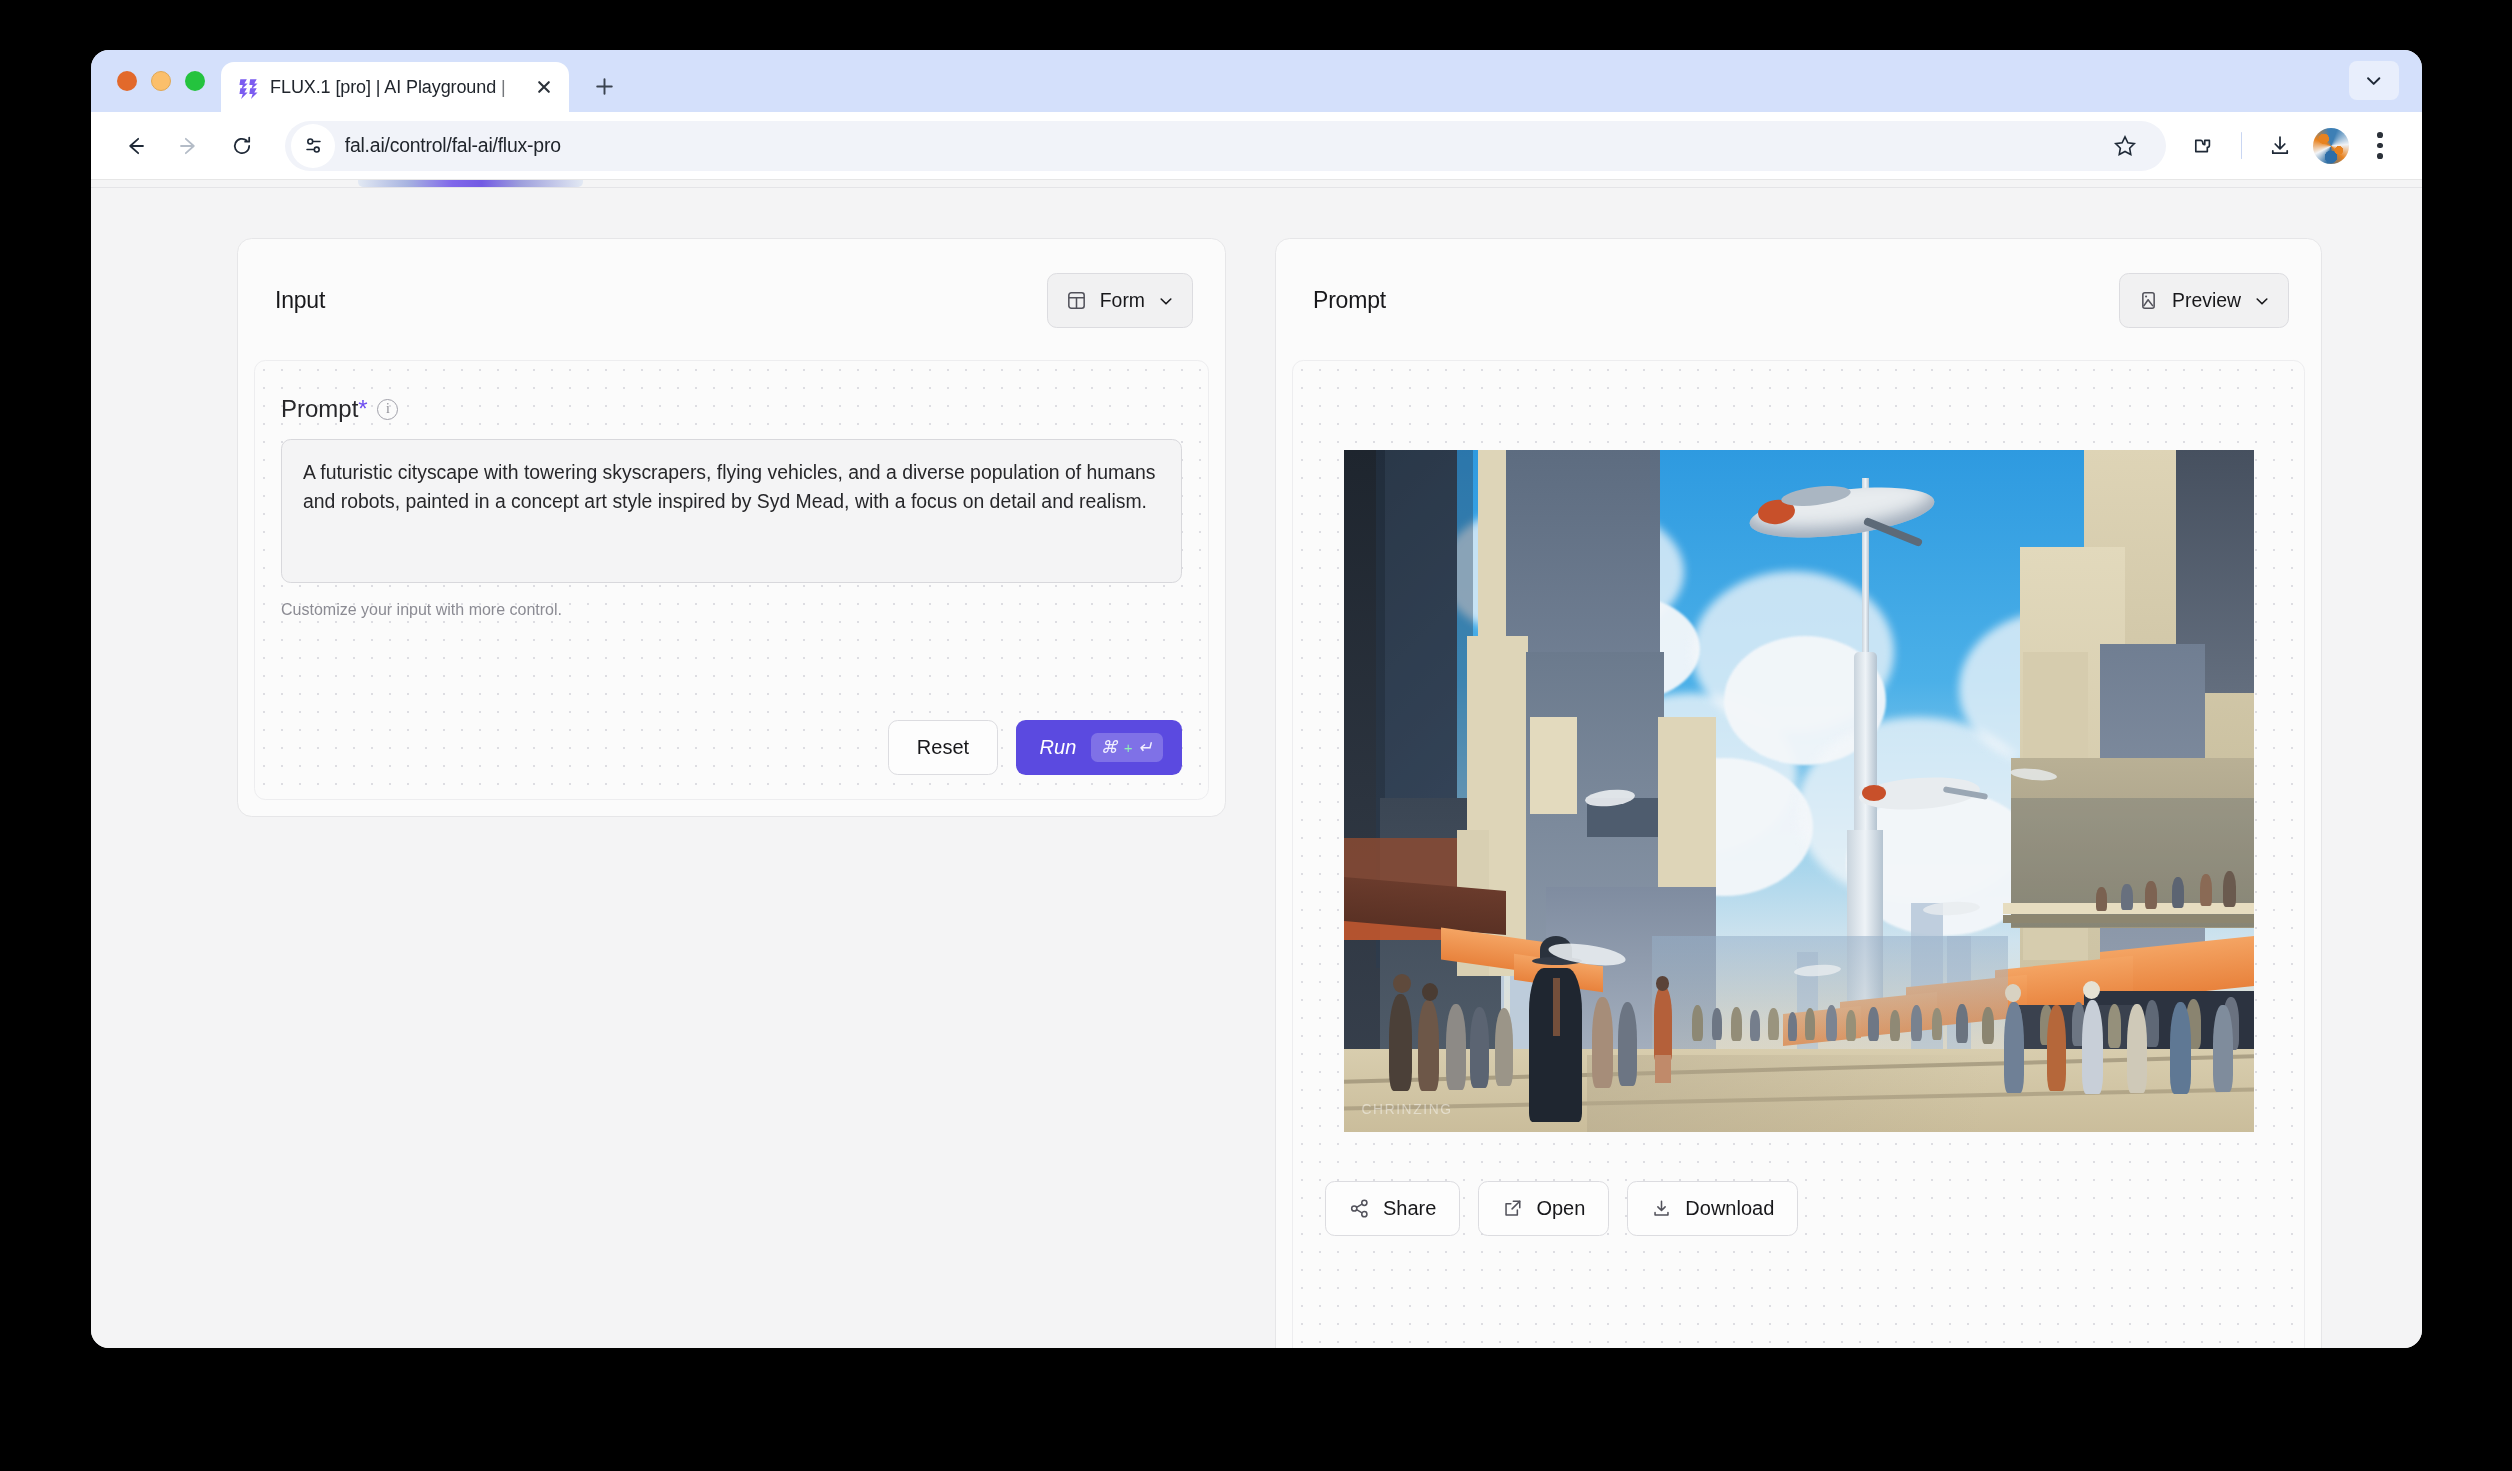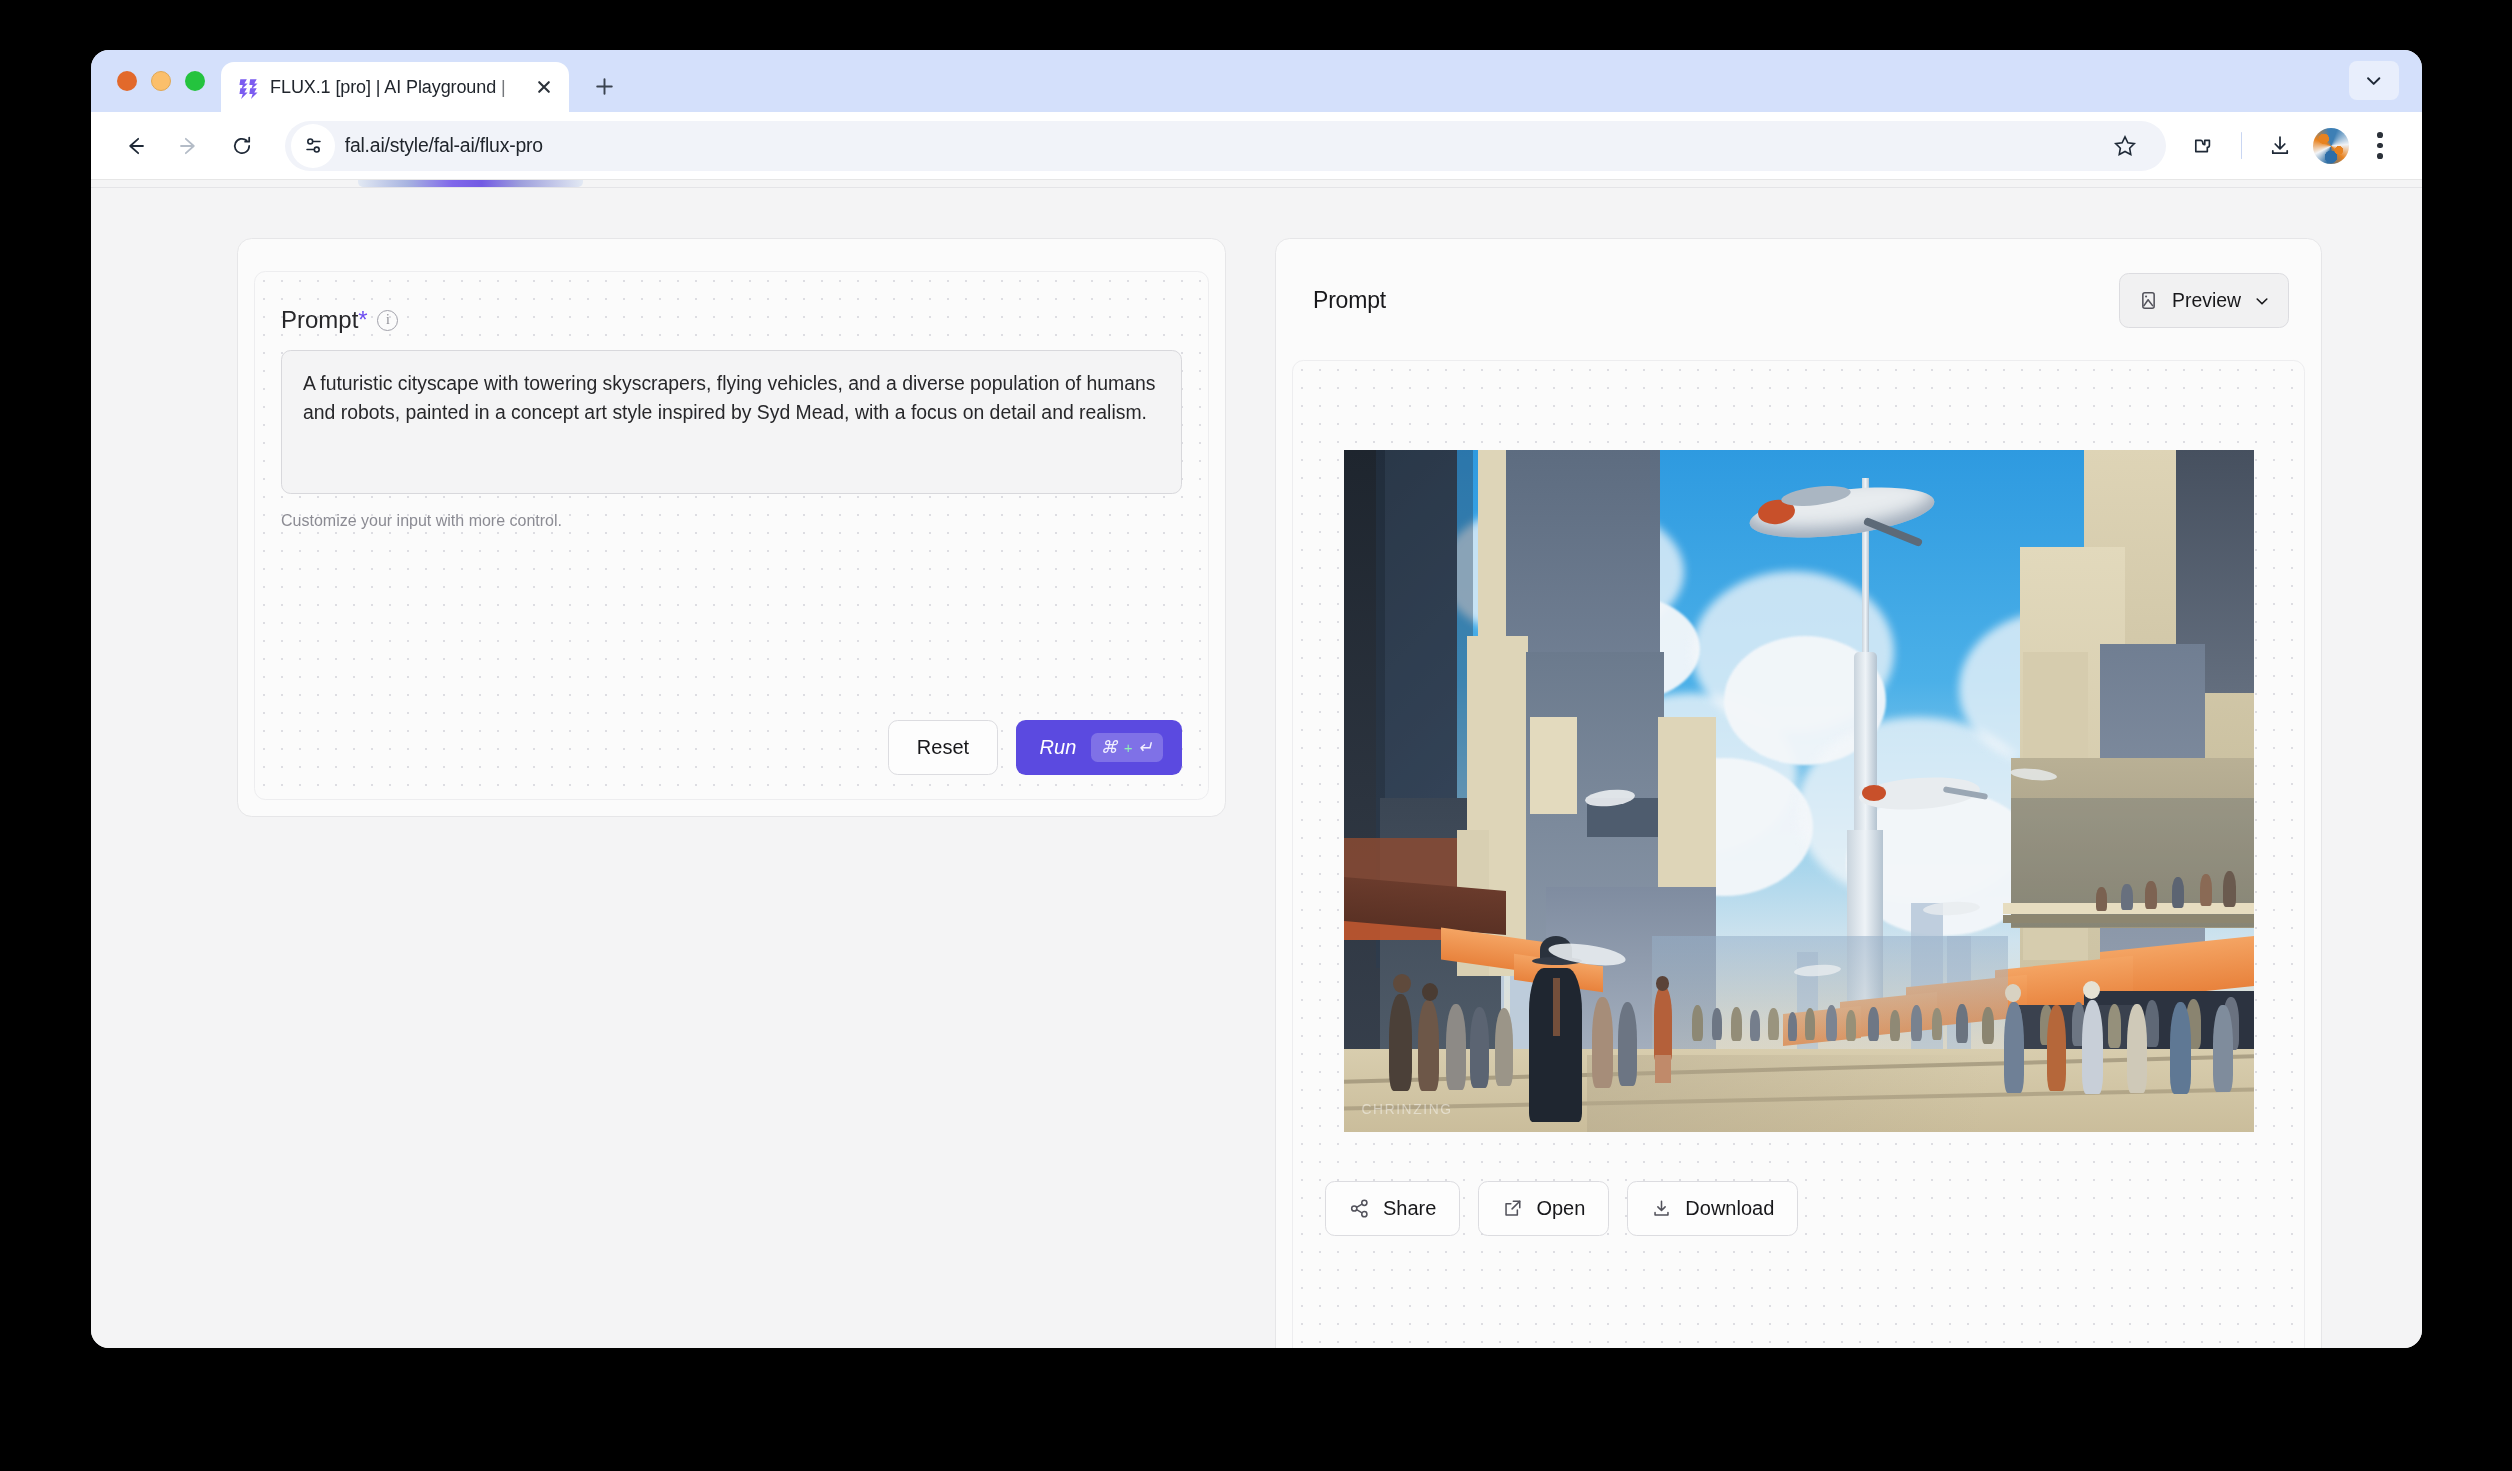--- a/index.html
+++ b/index.html
@@ -409,21 +409,21 @@
 
     <div id="omnibox">
       <span id="site-info-chip">
         <svg width="21" height="21" viewBox="0 0 26 26">
           <circle cx="9" cy="8" r="3" fill="none" stroke="#1f2937" stroke-width="2"></circle>
           <path d="M13 8 H21" stroke="#1f2937" stroke-width="2" stroke-linecap="round"></path>
           <circle cx="17" cy="18" r="3" fill="none" stroke="#1f2937" stroke-width="2"></circle>
           <path d="M13 18 H5" stroke="#1f2937" stroke-width="2" stroke-linecap="round"></path>
         </svg>
       </span>
-      <span id="omnibox-url" title="Search Google or type a URL">fal.ai/style/fal-ai/flux-pro</span>
+      <span id="omnibox-url" title="Search Google or type a URL">fal.ai/control/fal-ai/flux-pro</span>
       <span id="bookmark-star">
         <svg width="24" height="24" viewBox="0 0 30 30">
             <path d="M15 3.6 L18.6 11 L26.6 12.1 L20.8 17.7 L22.2 25.6 L15 21.9 L7.8 25.6 L9.2 17.7 L3.4 12.1 L11.4 11 Z" fill="none" stroke="#1f2937" stroke-width="2"></path>
           </svg>
       </span>
     </div>
 
     <div class="tb-icon">
       <svg width="24" height="24" viewBox="0 0 30 30">
         <path d="M6 8 H12 a2.6 2.6 0 0 1 2.6 2.6 a2.6 2.6 0 0 0 2.6 2.6 V8 H23 V14 a2.6 2.6 0 0 1 -2.6 2.6 a2.6 2.6 0 0 0 0 0 V22 H6 Z" fill="none" stroke="#1f2937" stroke-width="2.1" stroke-linejoin="round"></path>
@@ -444,20 +444,37 @@
       </div>
   </div>
 
   <div id="page-viewport">
     <div id="scrolled-sliver"></div>
     <div id="viewport-topline"></div>
 
     <div id="page-content">
 
       <div id="input-card" class="card">
+        <div class="card-head">
+          <span class="card-title">Input</span>
+          <div class="mode-btn">
+            <span>
+              <svg width="21" height="21" viewBox="0 0 26 26">
+                <rect x="3.5" y="3.5" width="19" height="19" rx="3" fill="none" stroke="#52525b" stroke-width="1.9"></rect>
+                <path d="M3.5 9.5 H22.5 M13 9.5 V22.5" stroke="#52525b" stroke-width="1.9"></path>
+              </svg>
+            </span>
+            <span>Form</span>
+            <span>
+              <svg width="16" height="16" viewBox="0 0 20 20">
+                  <path d="M4 7.5 L10 13.5 L16 7.5" fill="none" stroke="#18181b" stroke-width="2" stroke-linecap="round" stroke-linejoin="round"></path>
+                </svg>
+            </span>
+          </div>
+        </div>
 
         <div id="input-body">
           <div class="field-label-row">
             <span class="field-label"><span>Prompt</span><span class="req-star">*</span></span>
             <span class="info-icon">i</span>
           </div>
 
           <textarea id="prompt-textarea" spellcheck="false" placeholder="Enter your prompt" style="">A futuristic cityscape with towering skyscrapers, flying vehicles, and a diverse population of humans and robots, painted in a concept art style inspired by Syd Mead, with a focus on detail and realism.</textarea>
 
           <div id="additional-desc">Customize your input with more control.</div>

